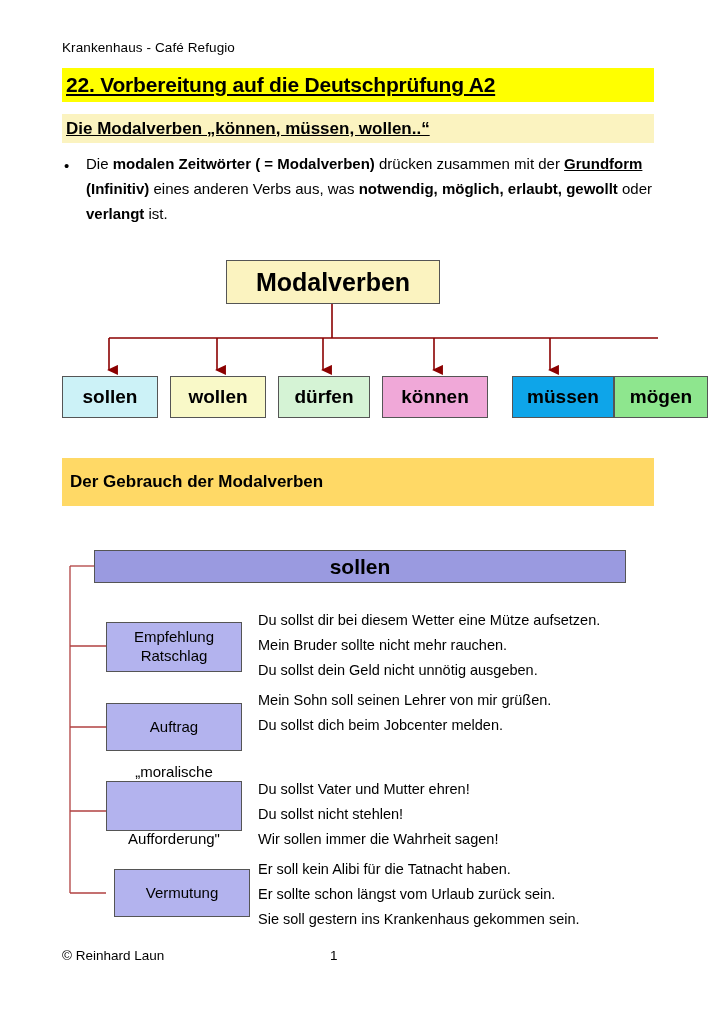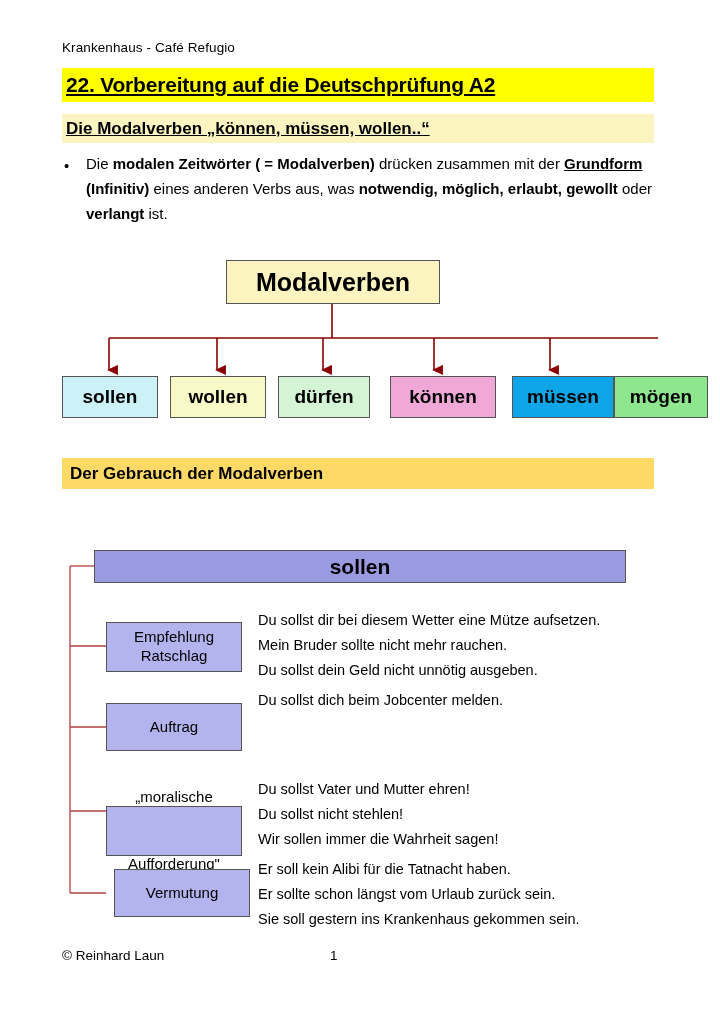--- a/index.html
+++ b/index.html
@@ -130,21 +130,21 @@
     width: 596px;
     height: 1018px;
     pointer-events: none;
   }
 
   .gebrauch-bar {
     position: absolute;
     left: 0;
     top: 458px;
     width: 592px;
-    height: 31px;
+    height: 48px;
     background: #ffd966;
     display: flex;
     align-items: center;
   }
   .gebrauch-bar span {
     font-size: 17px;
     font-weight: bold;
     color: #000;
     padding-left: 8px;
   }
@@ -255,21 +255,21 @@
     <div id="leaves">
         <div class="leaf" style="left: 0px; width: 94px; background: rgb(204, 242, 247);">
           <span>sollen</span>
         </div>
         <div class="leaf" style="left: 108px; width: 94px; background: rgb(249, 249, 200); justify-content: center;">
           <span>wollen</span>
         </div>
         <div class="leaf" style="left: 216px; width: 90px; background: rgb(213, 243, 213);">
           <span>dürfen</span>
         </div>
-        <div class="leaf" style="left: 328px; width: 104px; background: rgb(240, 168, 216);">
+        <div class="leaf" style="left: 320px; width: 104px; background: rgb(240, 168, 216);">
           <span>können</span>
         </div>
         <div class="leaf" style="left: 450px; width: 100px; background: #0ea5e9;">
           <span>müssen</span>
         </div>
         <div class="leaf" style="left: 552px; width: 92px; background: rgb(142, 230, 142);">
           <span>mögen</span>
         </div>
       </div>
 
@@ -288,23 +288,24 @@
         </div>
         <div class="ex-group" style="top: 608px; left: 196px;">
           <div>Du sollst dir bei diesem Wetter eine Mütze aufsetzen.</div>
           <div>Mein Bruder sollte nicht mehr rauchen.</div>
           <div>Du sollst dein Geld nicht unnötig ausgeben.</div>
         </div>
         <div class="cat-box" style="top: 703px; left: 44px; width: 134px; height: 46px;">
           <div>Auftrag</div>
         </div>
         <div class="ex-group" style="top: 688px; left: 196px;">
+          <div>Mein Sohn soll seinen Lehrer von mir grüßen.</div>
           <div>Du sollst dich beim Jobcenter melden.</div>
         </div>
-        <div class="cat-box" style="top: 806px; left: 44px; width: 134px; height: 48px; gap: 48px;">
+        <div class="cat-box" style="top: 781px; left: 44px; width: 134px; height: 48px; gap: 48px;">
           <div>„moralische</div>
           <div>Aufforderung"</div>
         </div>
         <div class="ex-group" style="top: 777px; left: 196px;">
           <div>Du sollst Vater und Mutter ehren!</div>
           <div>Du sollst nicht stehlen!</div>
           <div>Wir sollen immer die Wahrheit sagen!</div>
         </div>
         <div class="cat-box" style="top: 869px; left: 44px; width: 134px; height: 46px; margin-left: 8px;">
           <div>Vermutung</div>

